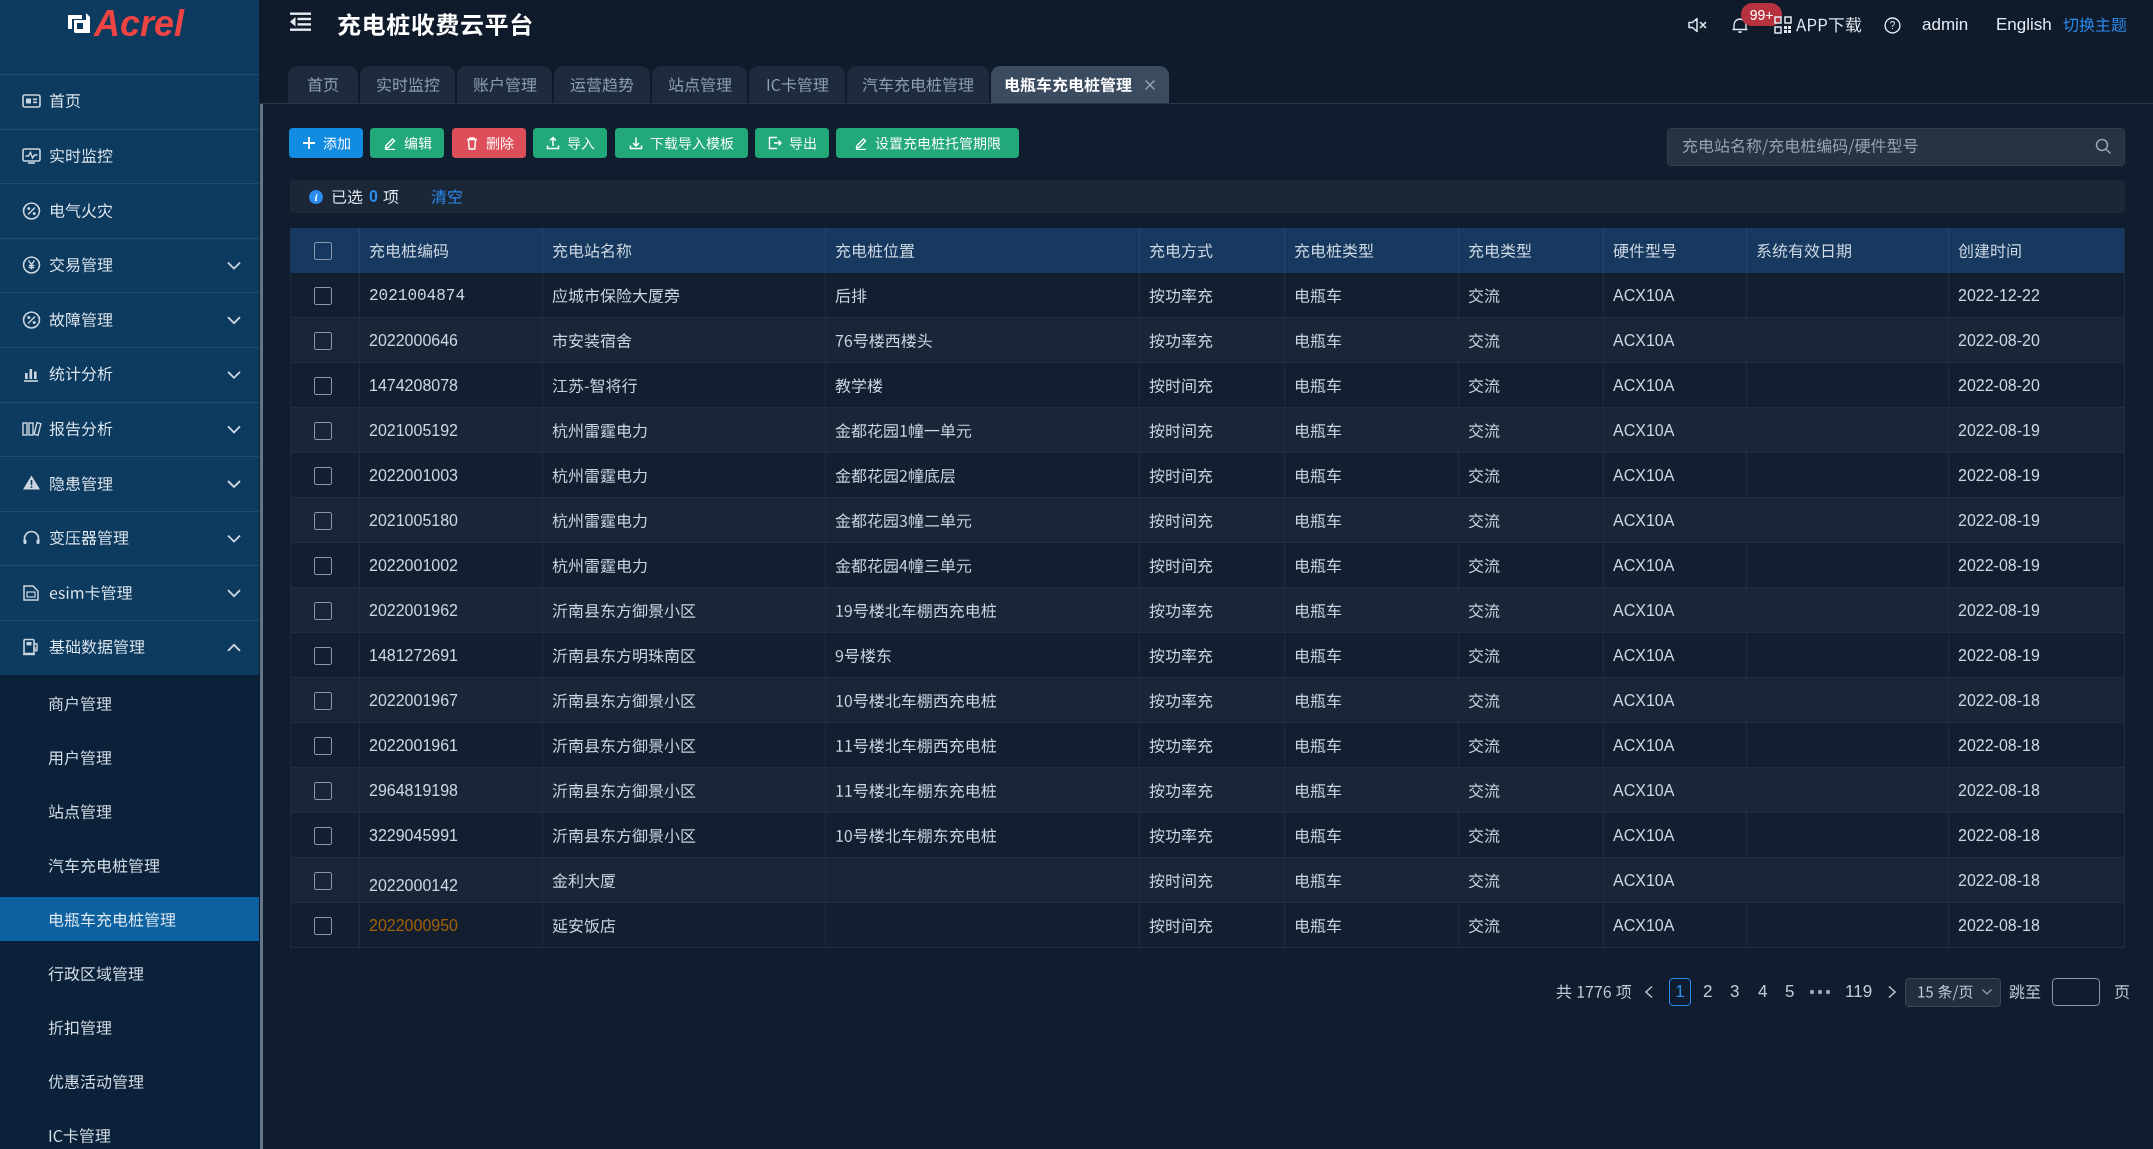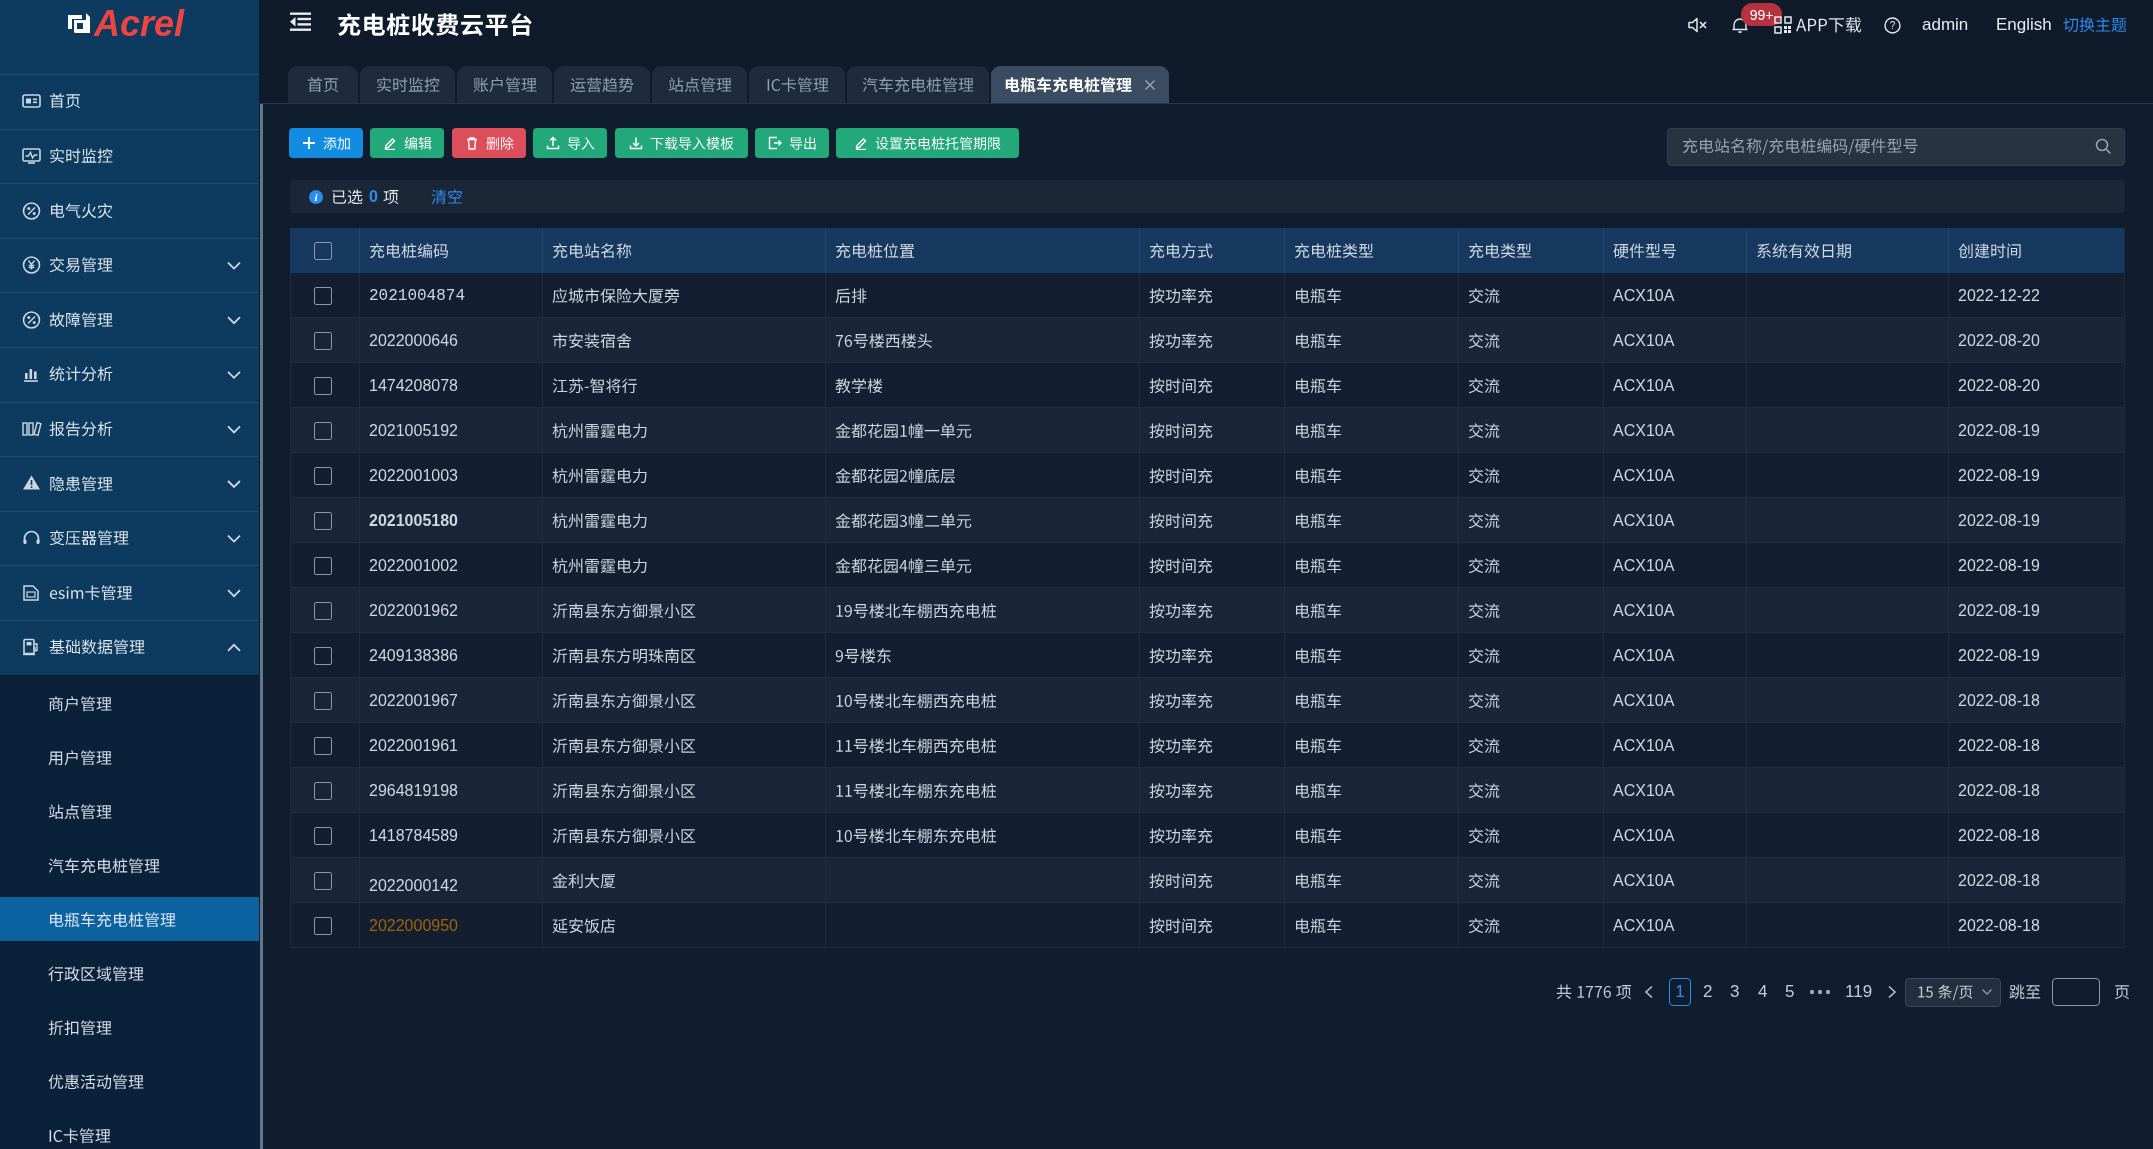--- a/index.html
+++ b/index.html
@@ -1073,21 +1073,21 @@
 <svg style="position:absolute;left:1468.0px;top:463.5px" width="33.0" height="24">
     <g fill="#cdd6e1" transform="translate(0,17.84) scale(0.01600,-0.01600)">
       <use href="#q10" x="0"></use>
       <use href="#q136" x="1000"></use>
     </g>
   </svg>
 <div style="position:absolute;left:1613.0px;top:460.5px;height:30px;display:flex;align-items:center;justify-content:flex-start;white-space:nowrap;font-size:16px;color:#cdd6e1;font-weight:400;width:auto;">ACX10A</div>
 <div style="position:absolute;left:1958.0px;top:460.5px;height:30px;display:flex;align-items:center;justify-content:flex-start;white-space:nowrap;font-size:16px;color:#cdd6e1;font-weight:400;width:auto;">2022-08-19</div>
 <div style="position:absolute;left:290px;top:498px;width:1835px;height:45px;background:#182638"></div>
 <div style="position:absolute;left:314.0px;top:511.5px;width:18px;height:18px;border:1.5px solid #8b98a7;border-radius:2px;box-sizing:border-box"></div>
-<div style="position:absolute;left:369.0px;top:505.5px;height:30px;display:flex;align-items:center;justify-content:flex-start;white-space:nowrap;font-size:16px;color:#cdd6e1;font-weight:700;width:auto;">2021005180</div>
+<div style="position:absolute;left:369.0px;top:505.5px;height:30px;display:flex;align-items:center;justify-content:flex-start;white-space:nowrap;font-size:16px;color:#cdd6e1;font-weight:400;width:auto;">2021005180</div>
 <svg style="position:absolute;left:552.0px;top:508.5px" width="97.0" height="24">
     <g fill="#cdd6e1" transform="translate(0,17.84) scale(0.01600,-0.01600)">
       <use href="#q153" x="0"></use>
       <use href="#q154" x="1000"></use>
       <use href="#q155" x="2000"></use>
       <use href="#q156" x="3000"></use>
       <use href="#q6" x="4000"></use>
       <use href="#q157" x="5000"></use>
     </g>
   </svg>
@@ -1225,21 +1225,21 @@
 <svg style="position:absolute;left:1468.0px;top:598.5px" width="33.0" height="24">
     <g fill="#cdd6e1" transform="translate(0,17.84) scale(0.01600,-0.01600)">
       <use href="#q10" x="0"></use>
       <use href="#q136" x="1000"></use>
     </g>
   </svg>
 <div style="position:absolute;left:1613.0px;top:595.5px;height:30px;display:flex;align-items:center;justify-content:flex-start;white-space:nowrap;font-size:16px;color:#cdd6e1;font-weight:400;width:auto;">ACX10A</div>
 <div style="position:absolute;left:1958.0px;top:595.5px;height:30px;display:flex;align-items:center;justify-content:flex-start;white-space:nowrap;font-size:16px;color:#cdd6e1;font-weight:400;width:auto;">2022-08-19</div>
 <div style="position:absolute;left:290px;top:633px;width:1835px;height:45px;background:#131f31"></div>
 <div style="position:absolute;left:314.0px;top:646.5px;width:18px;height:18px;border:1.5px solid #8b98a7;border-radius:2px;box-sizing:border-box"></div>
-<div style="position:absolute;left:369.0px;top:640.5px;height:30px;display:flex;align-items:center;justify-content:flex-start;white-space:nowrap;font-size:16px;color:#cdd6e1;font-weight:400;width:auto;">2409138386</div>
+<div style="position:absolute;left:369.0px;top:640.5px;height:30px;display:flex;align-items:center;justify-content:flex-start;white-space:nowrap;font-size:16px;color:#cdd6e1;font-weight:400;width:auto;">1481272691</div>
 <svg style="position:absolute;left:552.0px;top:643.5px" width="145.0" height="24">
     <g fill="#cdd6e1" transform="translate(0,17.84) scale(0.01600,-0.01600)">
       <use href="#q174" x="0"></use>
       <use href="#q175" x="1000"></use>
       <use href="#q176" x="2000"></use>
       <use href="#q177" x="3000"></use>
       <use href="#q113" x="4000"></use>
       <use href="#q184" x="5000"></use>
       <use href="#q185" x="6000"></use>
       <use href="#q175" x="7000"></use>
@@ -1434,21 +1434,21 @@
 <svg style="position:absolute;left:1468.0px;top:778.5px" width="33.0" height="24">
     <g fill="#cdd6e1" transform="translate(0,17.84) scale(0.01600,-0.01600)">
       <use href="#q10" x="0"></use>
       <use href="#q136" x="1000"></use>
     </g>
   </svg>
 <div style="position:absolute;left:1613.0px;top:775.5px;height:30px;display:flex;align-items:center;justify-content:flex-start;white-space:nowrap;font-size:16px;color:#cdd6e1;font-weight:400;width:auto;">ACX10A</div>
 <div style="position:absolute;left:1958.0px;top:775.5px;height:30px;display:flex;align-items:center;justify-content:flex-start;white-space:nowrap;font-size:16px;color:#cdd6e1;font-weight:400;width:auto;">2022-08-18</div>
 <div style="position:absolute;left:290px;top:813px;width:1835px;height:45px;background:#131f31"></div>
 <div style="position:absolute;left:314.0px;top:826.5px;width:18px;height:18px;border:1.5px solid #8b98a7;border-radius:2px;box-sizing:border-box"></div>
-<div style="position:absolute;left:369.0px;top:820.5px;height:30px;display:flex;align-items:center;justify-content:flex-start;white-space:nowrap;font-size:16px;color:#cdd6e1;font-weight:400;width:auto;">1418784589</div>
+<div style="position:absolute;left:369.0px;top:820.5px;height:30px;display:flex;align-items:center;justify-content:flex-start;white-space:nowrap;font-size:16px;color:#cdd6e1;font-weight:400;width:auto;">3229045991</div>
 <svg style="position:absolute;left:552.0px;top:823.5px" width="145.0" height="24">
     <g fill="#cdd6e1" transform="translate(0,17.84) scale(0.01600,-0.01600)">
       <use href="#q174" x="0"></use>
       <use href="#q175" x="1000"></use>
       <use href="#q176" x="2000"></use>
       <use href="#q177" x="3000"></use>
       <use href="#q113" x="4000"></use>
       <use href="#q178" x="5000"></use>
       <use href="#q179" x="6000"></use>
       <use href="#q180" x="7000"></use>

